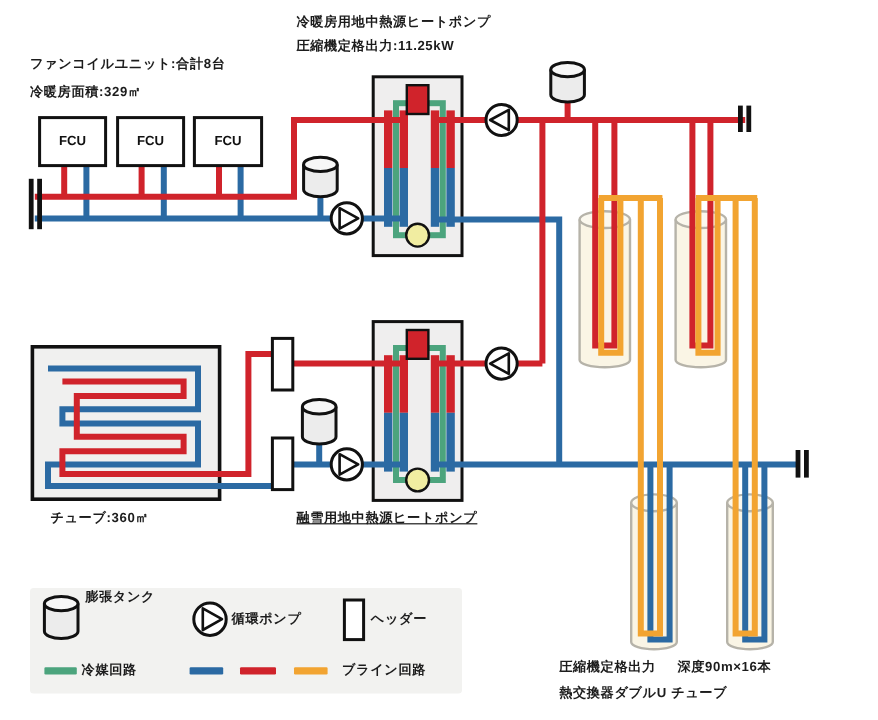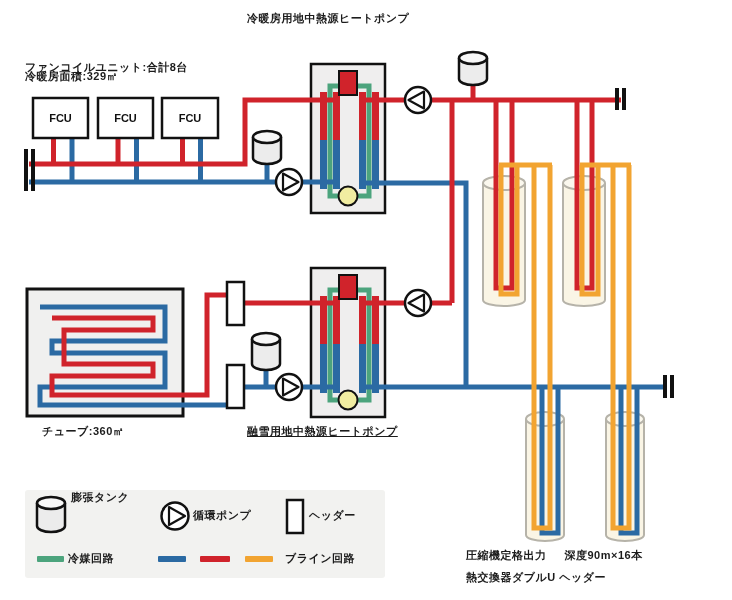--- a/index.html
+++ b/index.html
@@ -202,35 +202,36 @@
       <circle class="pump-c" r="13.5"></circle>
         <path class="pump-t" d="M-6,-9 L10,0 L-6,9 Z"></path>
     </g>
     <rect class="whitebox" x="287" y="500" width="16" height="33"></rect>
     <rect class="f-green" x="37" y="556" width="27" height="6" rx="1"></rect>
     <rect class="f-blue" x="158" y="556" width="28" height="6" rx="1"></rect>
     <rect class="f-red" x="200" y="556" width="30" height="6" rx="1"></rect>
     <rect class="f-orange" x="245" y="556" width="28" height="6" rx="1"></rect>
   </svg>
 
-  <div class="lbl" style="left:25px;top:60px;">ファンコイルユニット:合計8台</div>
+  <div class="lbl" style="left:25px;top:46px;">ファンコイルユニット:合計8台</div>
   <div class="lbl" style="left:25px;top:69px;">冷暖房面積:329㎡</div>
 
   <div class="lbl" style="left:247px;top:11px;">冷暖房用地中熱源ヒートポンプ</div>
+  <div class="lbl" style="left:247px;top:31px;">圧縮機定格出力:11.25kW</div>
 
   <div class="fcu-lbl" style="left:33px;top:98px;width:55px;height:40px;">FCU</div>
   <div class="fcu-lbl" style="left:98px;top:98px;width:55px;height:40px;">FCU</div>
   <div class="fcu-lbl" style="left:162px;top:98px;width:56px;height:40px;">FCU</div>
 
   <div class="lbl" style="left:42px;top:424px;">チューブ:360㎡</div>
 
   <div class="lbl" style="left:247px;top:424px;text-decoration:underline;">融雪用地中熱源ヒートポンプ</div>
 
   <div class="lbl" style="left:466px;top:548px;"><span>圧縮機定格出力</span><span class="gap"></span><span>深度90m×16本</span></div>
-  <div class="lbl" style="left:466px;top:570px;">熱交換器ダブルU ヘッダー</div>
+  <div class="lbl" style="left:466px;top:570px;">熱交換器ダブルU チューブ</div>
 
   <div class="lbl" style="left:71px;top:490px;">膨張タンク</div>
   <div class="lbl" style="left:193px;top:508px;">循環ポンプ</div>
   <div class="lbl" style="left:309px;top:508px;">ヘッダー</div>
   <div class="lbl" style="left:68px;top:551px;">冷媒回路</div>
   <div class="lbl" style="left:285px;top:551px;">ブライン回路</div>
 
 </div>
 
 </body></html>

